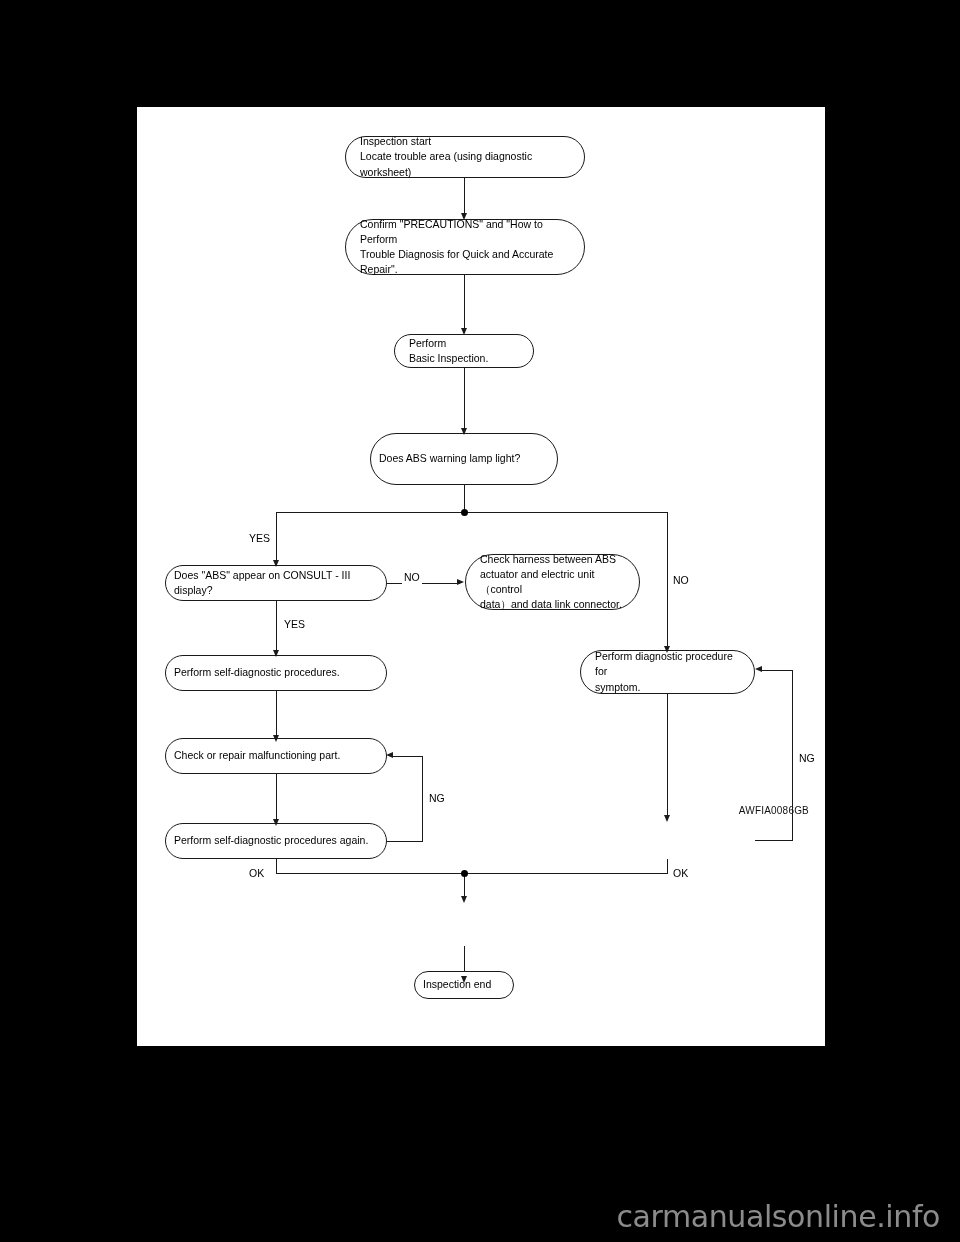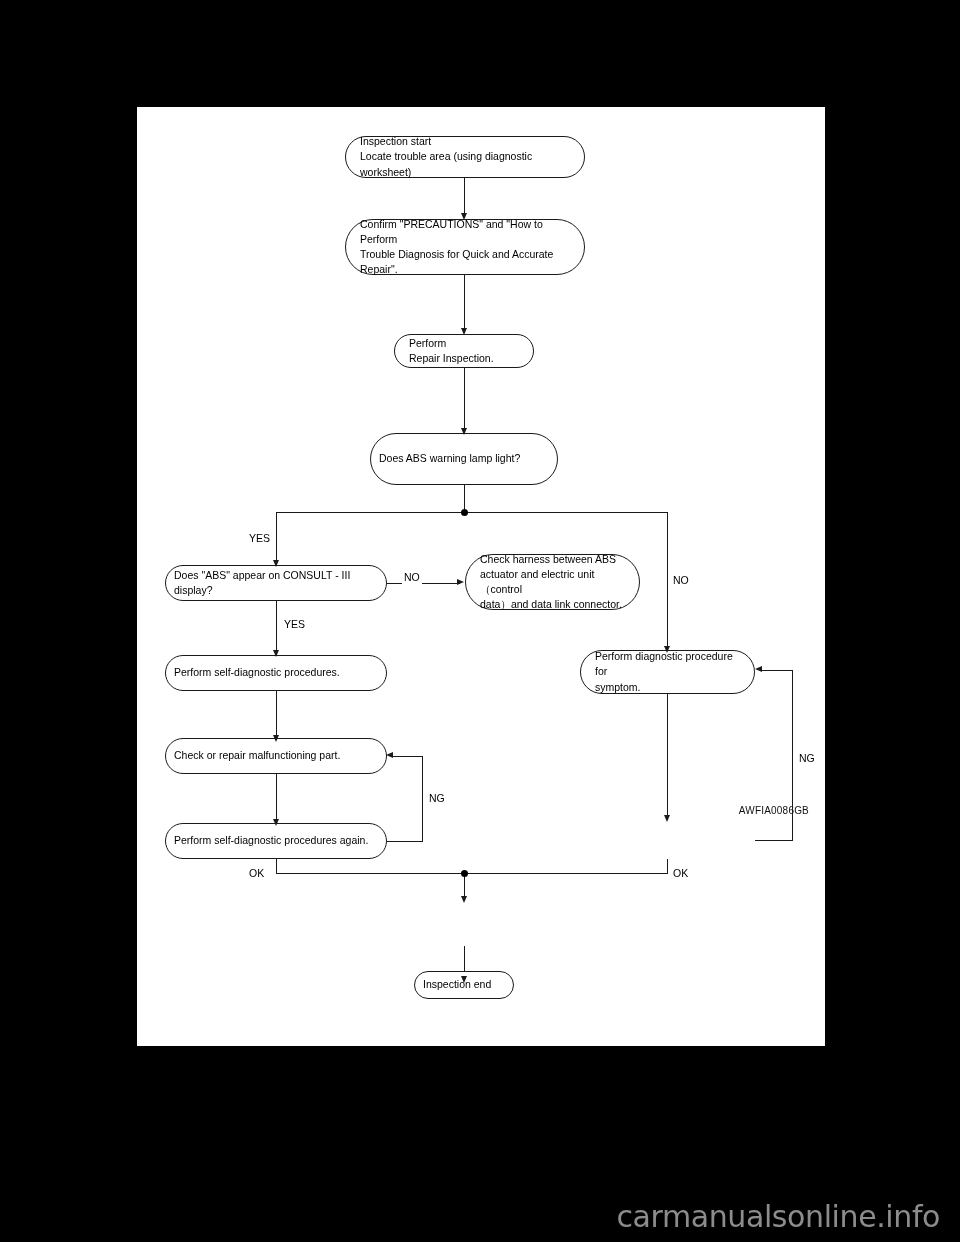--- a/index.html
+++ b/index.html
@@ -139,21 +139,21 @@
     <div class="node" style="left:208px; top:112px; width:240px; height:56px; border-radius:28px;">
       <span class="txt">Confirm "PRECAUTIONS" and "How to Perform
 Trouble Diagnosis for Quick and Accurate
 Repair".</span>
     </div>
     <div class="ln v" style="left:327px; top:168px; height:56px;"></div>
     <div class="arrow down" style="left:324px; top:221px;"></div>
 
     <div class="node" style="left:257px; top:227px; width:140px; height:34px; border-radius:17px;">
       <span class="txt">Perform
-Repair Inspection.</span>
+Basic Inspection.</span>
     </div>
     <div class="ln v" style="left:327px; top:261px; height:64px;"></div>
     <div class="arrow down" style="left:324px; top:321px;"></div>
 
     <div class="node center" style="left:233px; top:326px; width:188px; height:52px; border-radius:26px;">
       <span class="txt">Does ABS warning lamp light?</span>
     </div>
 
     <div class="ln v" style="left:327px; top:378px; height:30px;"></div>
     <div class="dot" style="left:324px; top:402px;"></div>

